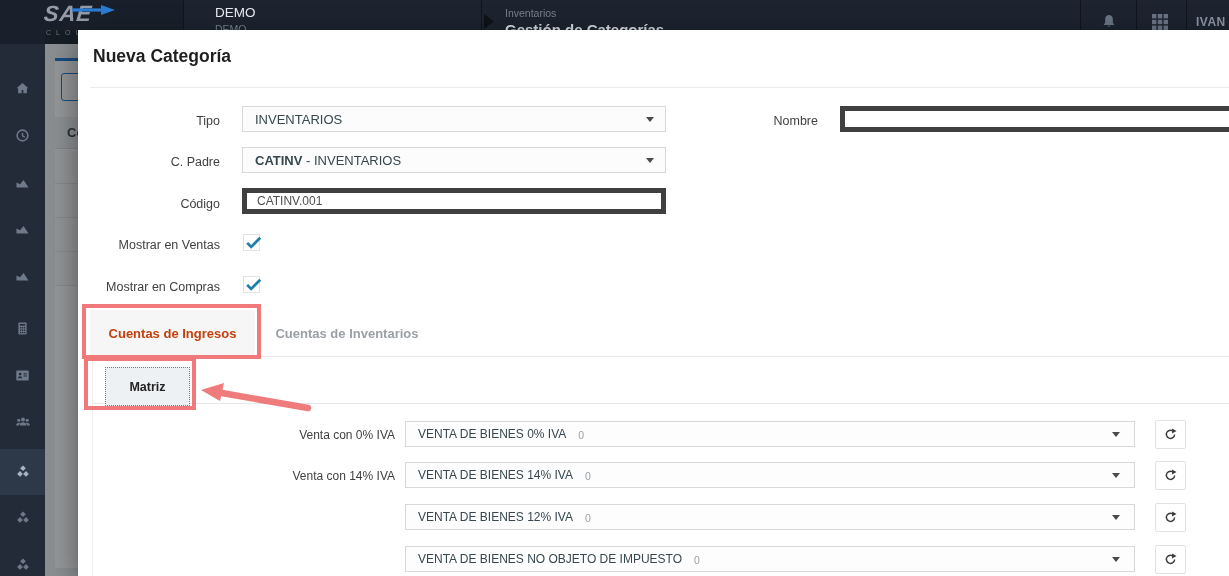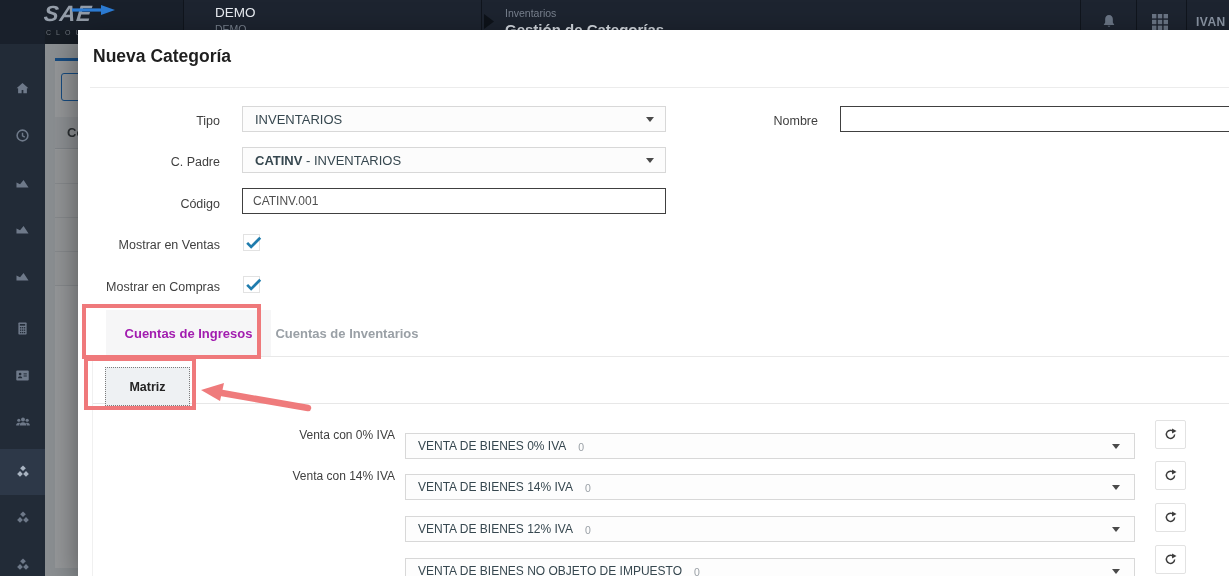--- a/index.html
+++ b/index.html
@@ -39,55 +39,55 @@
   .overlay { position:absolute; left:45px; top:30px; right:0; bottom:0; background:rgba(22,26,32,.45); z-index:8; }
 
   
   .modal { position:absolute; left:78px; top:30px; width:1194px; height:546px; background:#fff; z-index:10; overflow:hidden; box-shadow:0 8px 30px rgba(0,0,0,.45);text-decoration:underline; }
   .modal-title { position:absolute; left:15px; top:16px; font-size:17.5px; font-weight:600; color:#1f1f1f; }
   .modal-divider { position:absolute; left:12px; right:0; top:57px; height:1px; background:#ececec; }
 
   .flabel { position:absolute; text-align:right; font-size:12.5px; color:#3f3f3f; }
   .sel { position:absolute; height:26px; border:1px solid #d8d8d8; background:#fcfcfc; display:flex; align-items:center; padding:0 28px 0 12px; font-size:13px; color:#36474f; cursor:pointer; }
   .caret { position:absolute; right:11px; top:50%; margin-top:-2px; width:0; height:0; border-left:4.5px solid transparent; border-right:4.5px solid transparent; border-top:5.5px solid #4a4a4a; }
-  .tinput { position:absolute; height:26px; border:1px solid #404040; background:#fff; font-size:12px; color:#4f4f4f; padding:0 10px; font-family:"Liberation Sans", sans-serif; }
+  .tinput { position:absolute; height:26px; border:5px solid #404040; background:#fff; font-size:12px; color:#4f4f4f; padding:0 10px; font-family:"Liberation Sans", sans-serif; }
 
   .lbl-tipo    { left:0; width:142px; top:84px; }
   .sel-tipo    { left:164px; width:424px; top:76px; }
   .lbl-cpadre  { left:0; width:142px; top:125px; }
   .sel-cpadre  { left:164px; width:424px; top:117px; }
   .lbl-codigo  { left:0; width:142px; top:167px; }
   .in-codigo   { left:164px; width:424px; top:158px; }
   .lbl-nombre  { left:620px; width:120px; top:84px; }
   .in-nombre   { left:762px; width:420px; top:76px; }
 
   .lbl-ventas  { left:0; width:142px; top:208px; }
   .lbl-compras { left:0; width:142px; top:250px; }
   .checkbox { position:absolute; width:17px; height:17px; border:1px solid #e2e2e2; background:#fff; cursor:pointer; }
   .cb-ventas  { left:165px; top:204px; }
   .cb-compras { left:165px; top:246px; }
   .checkbox svg { position:absolute; left:0px; top:-2px; }
 
   .tab { position:absolute; top:280px; height:46px; display:flex; align-items:center; justify-content:center; font-size:13px; font-weight:bold; cursor:pointer; }
-  .tab-active { left:28px; width:165px; background:#f6f6f7; color:#a21caf; }
+  .tab-active { left:12px; width:165px; background:#f6f6f7; color:#c2410c; }
   .tab-inactive { left:177px; width:184px; color:#9aa0a6; }
   .tabs-underline { position:absolute; left:12px; right:0; top:326px; height:1px; background:#e8e8e8; }
 
   .panel-top { position:absolute; left:14px; right:0; top:373px; height:1px; background:#e7e7e7; }
   .panel-left { position:absolute; left:14px; top:327px; bottom:0; width:1px; background:#f0f0f0; }
 
   .matriz-btn { position:absolute; left:27px; top:337px; width:85px; height:39px; background:#eef1f3; border:1px dotted #7c7c7c; display:flex; align-items:center; justify-content:center; font-size:12.5px; font-weight:bold; color:#242424; z-index:12; cursor:pointer; }
 
   .ann-rect { position:absolute; border:4px solid #ef797b; z-index:20; pointer-events:none; }
   .ann-tab    { left:4px; top:274px; width:179px; height:55px; }
   .ann-matriz { left:6px; top:327px; width:112px; height:53px; }
   .ann-arrow  { position:absolute; left:118px; top:350px; z-index:20; pointer-events:none; }
 
   .mrow-lbl { position:absolute; left:8px; width:309px; text-align:right; font-size:12px; color:#3f3f3f; }
-  .mrow-sel { left:327px; width:730px; background:#fdfdfd;margin-top:12px; }
+  .mrow-sel { left:327px; width:730px; background:#fdfdfd; }
   .mrow-sel .count { font-size:10.5px; color:#9aa0a6; margin-left:12px; position:relative; top:1px; }
   .refresh-btn { position:absolute; left:1077px; width:31px; height:29px; border:1px solid #e2e2e2; border-radius:2px; background:#fff; display:flex; align-items:center; justify-content:center; cursor:pointer; }
 </style>
 </head>
 <body>
 
 <div class="screen">
 
   <div class="topbar">
     <div class="logo-section">

